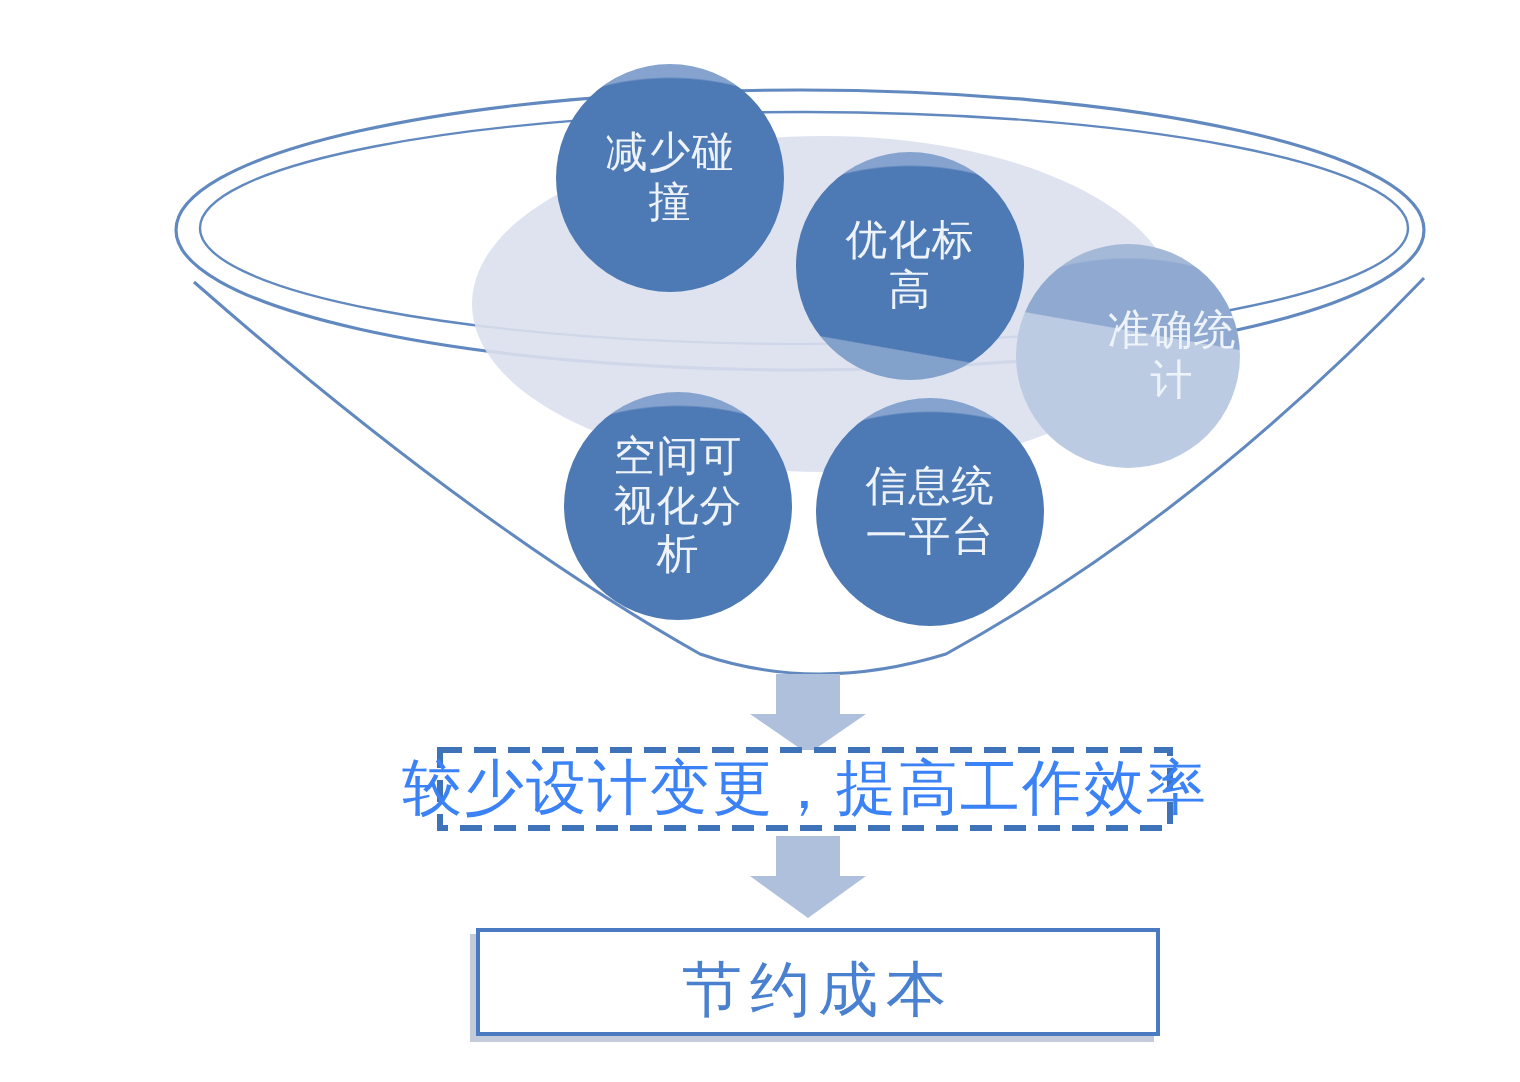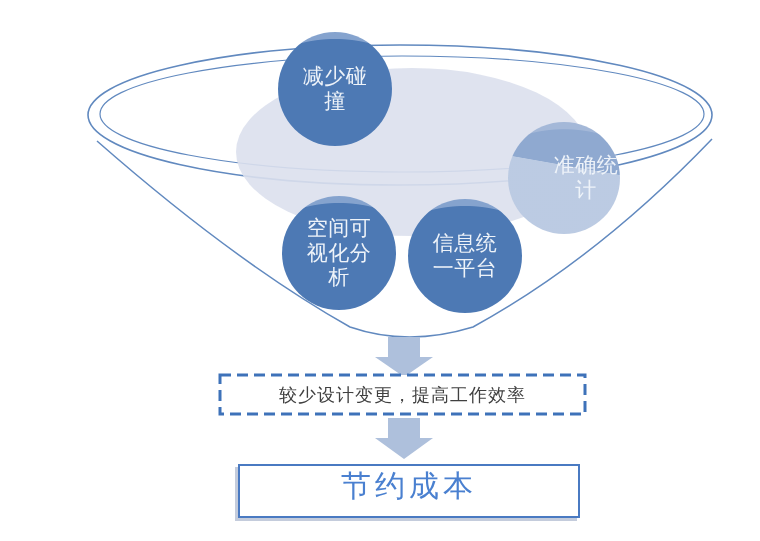--- a/index.html
+++ b/index.html
@@ -29,27 +29,27 @@
   }
   .circle-label{
     width:68px;text-align:center;font-size:21px;line-height:1.17;
     word-break:break-all;letter-spacing:0.5px;
   }
   .flow-text{
     position:absolute;display:flex;align-items:center;justify-content:center;z-index:3;
   }
   #intermediate-text{
     left:220px;top:375px;width:365px;height:39px;
-    font-size:18px;color:#404040;letter-spacing:1px;white-space:nowrap;
+    font-size:30px;color:#3b82f6;letter-spacing:1px;white-space:nowrap;
   }
   #result-box{
     position:absolute;left:238px;top:464px;width:338px;height:50px;z-index:3;
     background:#ffffff;border:2px solid #4a7ac2;
     box-shadow:-3px 3px 0 rgba(148,163,192,0.55);
-    display:flex;align-items:flex-start;justify-content:center;
+    display:flex;align-items:flex-end;justify-content:center;
     font-size:30px;letter-spacing:4px;color:#4a80d0;
   }
 </style>
 </head>
 <body>
 
 <div id="stage">
 
   <svg id="funnel-svg" width="760" height="541" viewBox="0 0 760 541">
 
@@ -63,20 +63,23 @@
     <polygon fill="#aec0dc" points="388,337 420,337 420,357 433,357 404,377 375,357 388,357"></polygon>
     <polygon fill="#aec0dc" points="388,418 420,418 420,438 433,438 404,459 375,438 388,438"></polygon>
 
     <rect x="220" y="375" width="365" height="39" fill="#ffffff" stroke="#3e72b9" stroke-width="3" stroke-dasharray="11 6"></rect>
   </svg>
 
   <div class="circle dark" style="left:278px;top:32px;width:114px;height:114px;">
     <div class="circle-label">减少碰撞</div>
   </div>
 
+  <div class="circle dark-split" style="left:398px;top:76px;width:114px;height:114px;">
+    <div class="circle-label">优化标高</div>
+  </div>
 
 
 
   <div class="circle light" style="left:508px;top:122px;width:112px;height:112px;">
     <div class="circle-label">准确统计</div>
   </div>
 
   <div class="circle dark" style="left:282px;top:196px;width:114px;height:114px;">
     <div class="circle-label">空间可视化分析</div>
   </div>

